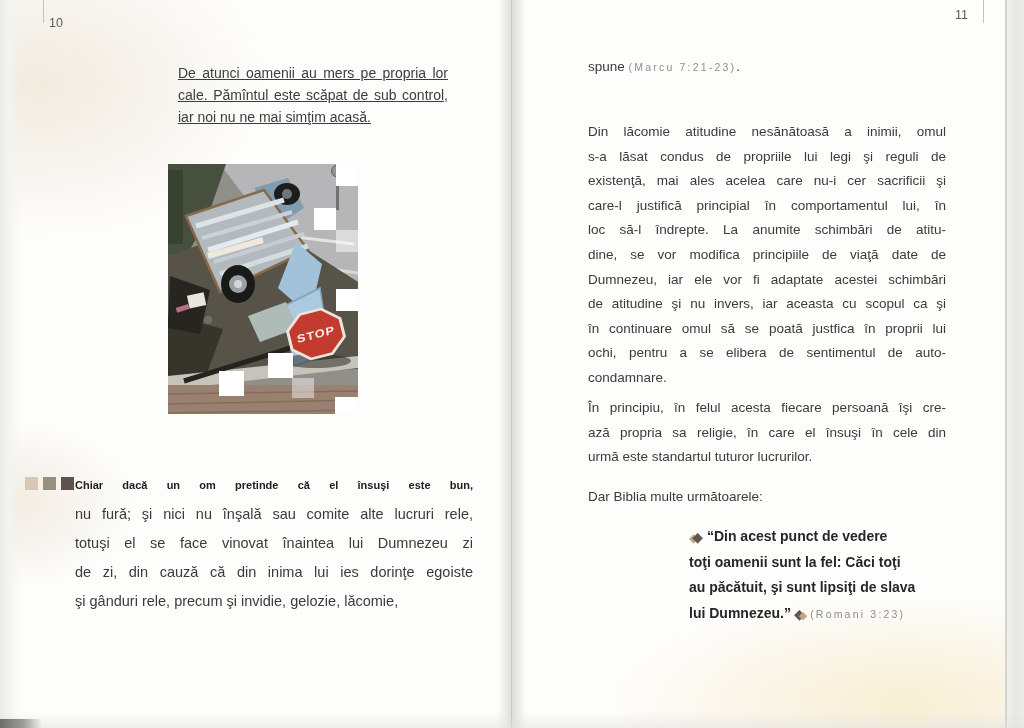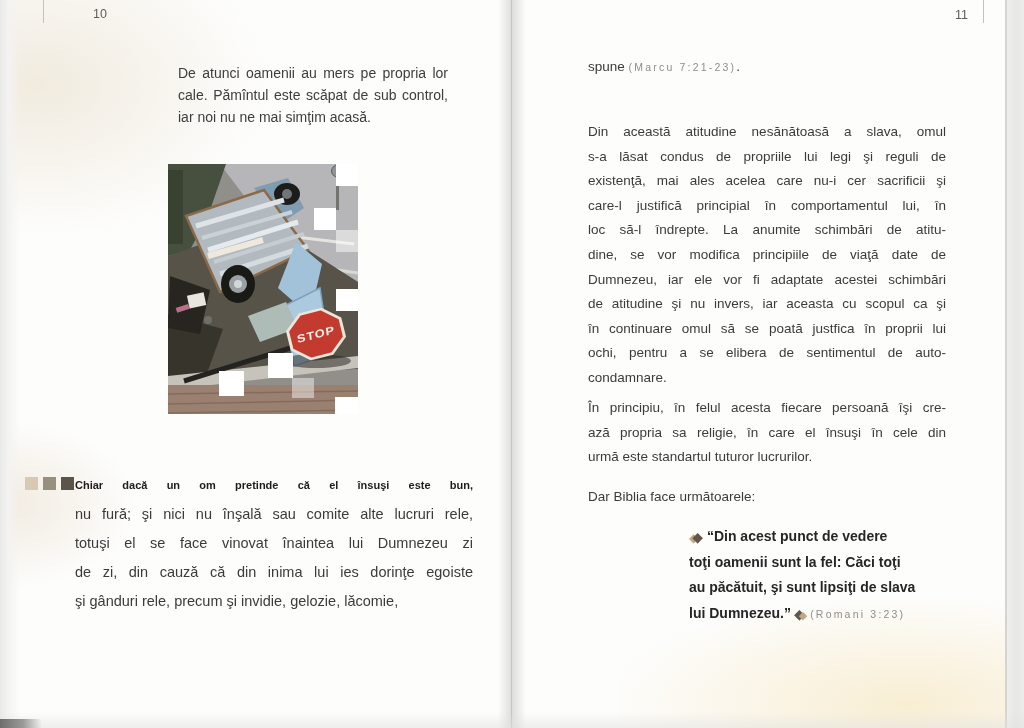--- a/index.html
+++ b/index.html
@@ -26,30 +26,30 @@
     background:linear-gradient(to bottom,rgba(230,230,228,0) 0%,rgba(226,226,224,.55) 100%);}
   .gutter{position:absolute;left:498px;top:0;width:28px;height:728px;
     background:linear-gradient(to right,rgba(210,210,208,0) 0%,rgba(196,196,194,.55) 48%,rgba(196,196,194,.55) 52%,rgba(210,210,208,0) 100%);}
   .gutter-line{position:absolute;left:511px;top:0;width:1px;height:728px;background:rgba(176,176,174,.55);}
   .edge-right-line{position:absolute;left:1005px;top:0;width:2px;height:728px;background:#d4d4d1;}
   .edge-right{position:absolute;left:1007px;top:0;width:17px;height:728px;
     background:linear-gradient(to right,#efefed 0%,#e7e7e5 50%,#ececea 100%);}
 
   
   .folio{position:absolute;font-size:12.5px;color:#5c5c5c;}
-  .folio-left{left:49px;top:7px;margin-left:44px;}
+  .folio-left{left:49px;top:16px;}
   .folio-right{left:955px;top:8px;}
   .folio-rule{position:absolute;width:1px;background:#c2c2c0;top:0;height:23px;}
   .folio-rule-left{left:43px;}
   .folio-rule-right{left:983px;}
 
   
   .intro{position:absolute;left:178px;top:62px;width:270px;
     font-size:14px;line-height:22px;color:#3d3d3d;}
-  .intro div{white-space:nowrap;}
+  .intro div{white-space:nowrap;text-decoration:underline;}
 
   .photo{position:absolute;left:168px;top:164px;width:190px;height:250px;}
   .photo svg{display:block;}
   .msq{position:absolute;background:#fff;}
 
   .leftpara{position:absolute;left:75px;top:471px;width:398px;color:#3b3b3b;
     font-size:14.5px;line-height:29px;}
   .bullets{position:absolute;left:25px;top:477px;width:54px;height:13px;}
   .bullets span{position:absolute;top:0;width:13px;height:13px;}
   .blead{font-weight:bold;color:#1d1d1d;font-size:11px;}
@@ -189,40 +189,40 @@
     </div>
   </div>
 
   <div>
 
     <div class="rp p1">
       <div><span>spune</span> <span class="ref">(Marcu 7:21-23)</span><span>.</span></div>
     </div>
 
     <div class="rp p2">
-        <div class="jline">Din această atitudine nesănătoasă a slava, omul</div>
+        <div class="jline">Din lăcomie atitudine nesănătoasă a inimii, omul</div>
         <div class="jline">s-a lăsat condus de propriile lui legi şi reguli de</div>
         <div class="jline">existenţă, mai ales acelea care nu-i cer sacrificii şi</div>
         <div class="jline">care-l justifică principial în comportamentul lui, în</div>
         <div class="jline">loc să-l îndrepte. La anumite schimbări de atitu-</div>
         <div class="jline">dine, se vor modifica principiile de viaţă date de</div>
         <div class="jline">Dumnezeu, iar ele vor fi adaptate acestei schimbări</div>
         <div class="jline">de atitudine şi nu invers, iar aceasta cu scopul ca şi</div>
         <div class="jline">în continuare omul să se poată justfica în proprii lui</div>
         <div class="jline">ochi, pentru a se elibera de sentimentul de auto-</div>
         <div class="jline jlast">condamnare.</div>
       </div>
 
     <div class="rp p3">
         <div class="jline">În principiu, în felul acesta fiecare persoană îşi cre-</div>
         <div class="jline">ază propria sa religie, în care el însuşi în cele din</div>
         <div class="jline jlast">urmă este standartul tuturor lucrurilor.</div>
       </div>
 
-    <div class="rp p4">Dar Biblia face următoarele:</div>
+    <div class="rp p4">Dar Biblia multe următoarele:</div>
 
     <div class="quote">
       <div><span class="dia d-tan">◆</span><span class="dia d-dark">◆</span> <span>“Din acest punct de vedere</span></div>
       <div>toţi oamenii sunt la fel: Căci toţi</div>
       <div>au păcătuit, şi sunt lipsiţi de slava</div>
       <div><span>lui Dumnezeu.”</span><span class="dia d-dark2">◆</span><span class="dia d-tan2">◆</span><span class="ref">(Romani 3:23)</span></div>
     </div>
   </div>
 </div>
 

